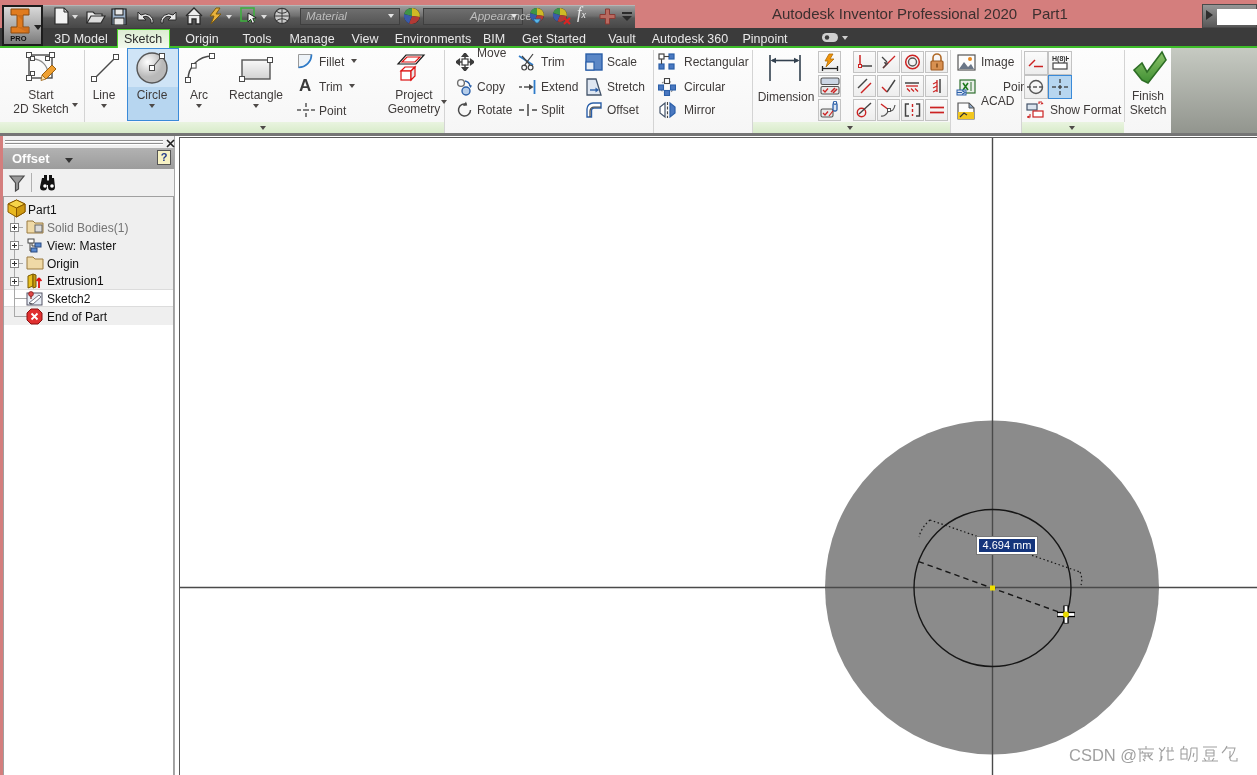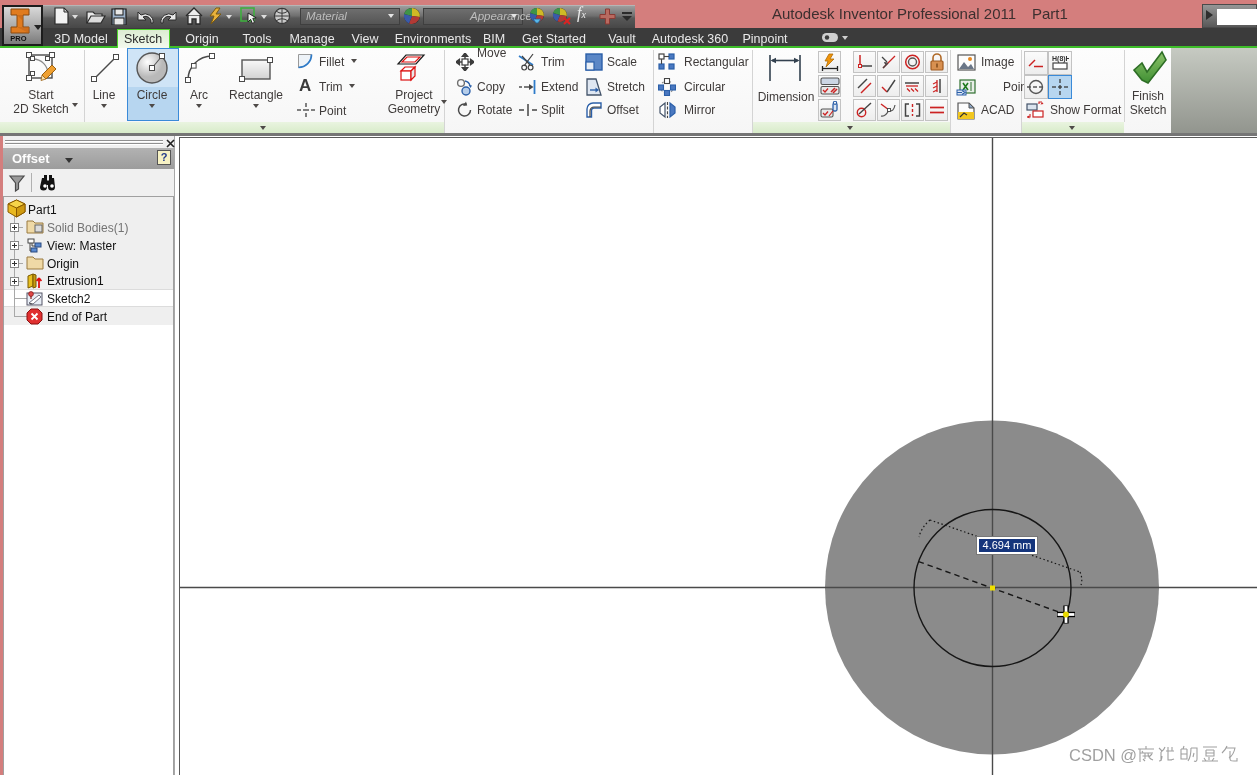--- a/index.html
+++ b/index.html
@@ -26,21 +26,21 @@
 <div class="abs" style="left:2px;top:5px;width:41px;height:41px;background:linear-gradient(#d9d9d9,#a8a8a8 55%,#7a7a7a);border:2px solid #1c1c1c;box-sizing:border-box;z-index:5;">
   <svg class="abs" style="left:5px;top:1px" width="22" height="26" viewBox="0 0 22 26">
     <path d="M2 1 L20 1 L20 7 L14 7 L14 19 L20 19 L20 25 L2 25 L2 19 L8 19 L8 7 L2 7 Z" fill="#e07b1f" stroke="#8a4a10" stroke-width="1"></path>
     <path d="M2 1 L14 13 L14 7 L8 7 Z" fill="#c2661a" opacity="0.7"></path>
     <path d="M8 19 L20 25 L20 19 L14 19 Z" fill="#c2661a" opacity="0.6"></path>
   </svg>
   <div class="abs" style="left:0;right:8px;top:27px;text-align:center;font-size:7.5px;font-weight:bold;color:#111;">PRO</div>
   <div class="caret" style="left:30px;top:18px;border-top-color:#222;border-left-width:4.5px;border-right-width:4.5px;border-top-width:5px;"></div>
 </div>
 
-<div class="abs" style="left:772px;top:5px;font-size:15px;color:#3c2f2f;">Autodesk Inventor Professional 2011</div>
+<div class="abs" style="left:772px;top:5px;font-size:15px;color:#3c2f2f;">Autodesk Inventor Professional 2020</div>
 <div class="abs" style="left:1032px;top:5px;font-size:15px;color:#3c2f2f;">Part1</div>
 
 <div class="abs" style="left:1202px;top:4px;width:55px;height:24px;background:linear-gradient(#969696,#585858);border:1px solid #4a4a4a;box-sizing:border-box;"></div>
 <div class="abs" style="left:1206px;top:10px;width:0;height:0;border-top:5px solid transparent;border-bottom:5px solid transparent;border-left:7px solid #2e2e2e;"></div>
 <div class="abs" style="left:1217px;top:9px;width:40px;height:16px;background:#fff;"></div>
 
 <div class="abs" style="left:0;top:28px;width:1257px;height:18px;background:#3b3b3b;"></div>
 <div class="abs" style="left:0;top:46px;width:1257px;height:2px;background:#3dbe29;"></div>
 <div class="tab" style="left:81px;text-align:right;">3D Model</div>
 <div class="abs" style="left:117px;top:29px;width:53px;height:19px;background:linear-gradient(#dcecd2,#f3f9ee);border:1.5px solid #4fd42c;border-bottom:none;box-sizing:border-box;"></div>
@@ -405,21 +405,21 @@
   <rect x="1" y="11" width="9" height="5" fill="#dce6f4" stroke="#2b5fa8" stroke-width="1"></rect>
   <path d="M1 13.5 h5 M6 11.5 l3 2 l-3 2" fill="none" stroke="#2b5fa8" stroke-width="1.2"></path>
 </svg>
 <div class="lbll" style="left:981px;top:79.5px;margin-left:22px;">Points</div>
 <svg class="abs" style="left:957px;top:102px" width="18" height="18" viewBox="0 0 18 18">
   <path d="M1 1 h11 l5 5 v11 h-16 Z" fill="#fdfdfd" stroke="#555" stroke-width="1.2"></path>
   <path d="M1 10 h16 v7 h-16 Z" fill="#f2c71f"></path>
   <path d="M12 1 l5 5 h-5 Z" fill="#8aa6c8" stroke="#555" stroke-width="1"></path>
   <path d="M3 15 l4 -4 l3 2" fill="none" stroke="#333" stroke-width="1.1"></path>
 </svg>
-<div class="lbll" style="left:981px;top:103px;">ACAD</div>
+<div class="lbll" style="left:981px;top:94px;">ACAD</div>
 
 <div class="sbtn" style="left:1024px;top:51px;width:24px;height:24px;"></div>
 <div class="sbtn" style="left:1048px;top:51px;width:24px;height:24px;"></div>
 <div class="sbtn" style="left:1024px;top:75px;width:24px;height:24px;"></div>
 <div class="abs" style="left:1048px;top:75px;width:24px;height:24px;background:#b7d6f0;border:1px solid #3a8ad8;box-sizing:border-box;"></div>
 <svg class="abs" style="left:1027px;top:55px" width="18" height="16" viewBox="0 0 18 16">
   <line x1="2" y1="11" x2="8" y2="5" stroke="#cc2222" stroke-width="1.5"></line>
   <line x1="7" y1="11.5" x2="16" y2="11.5" stroke="#cc2222" stroke-width="1.5"></line>
 </svg>
 <svg class="abs" style="left:1051px;top:54px" width="18" height="18" viewBox="0 0 18 18">

